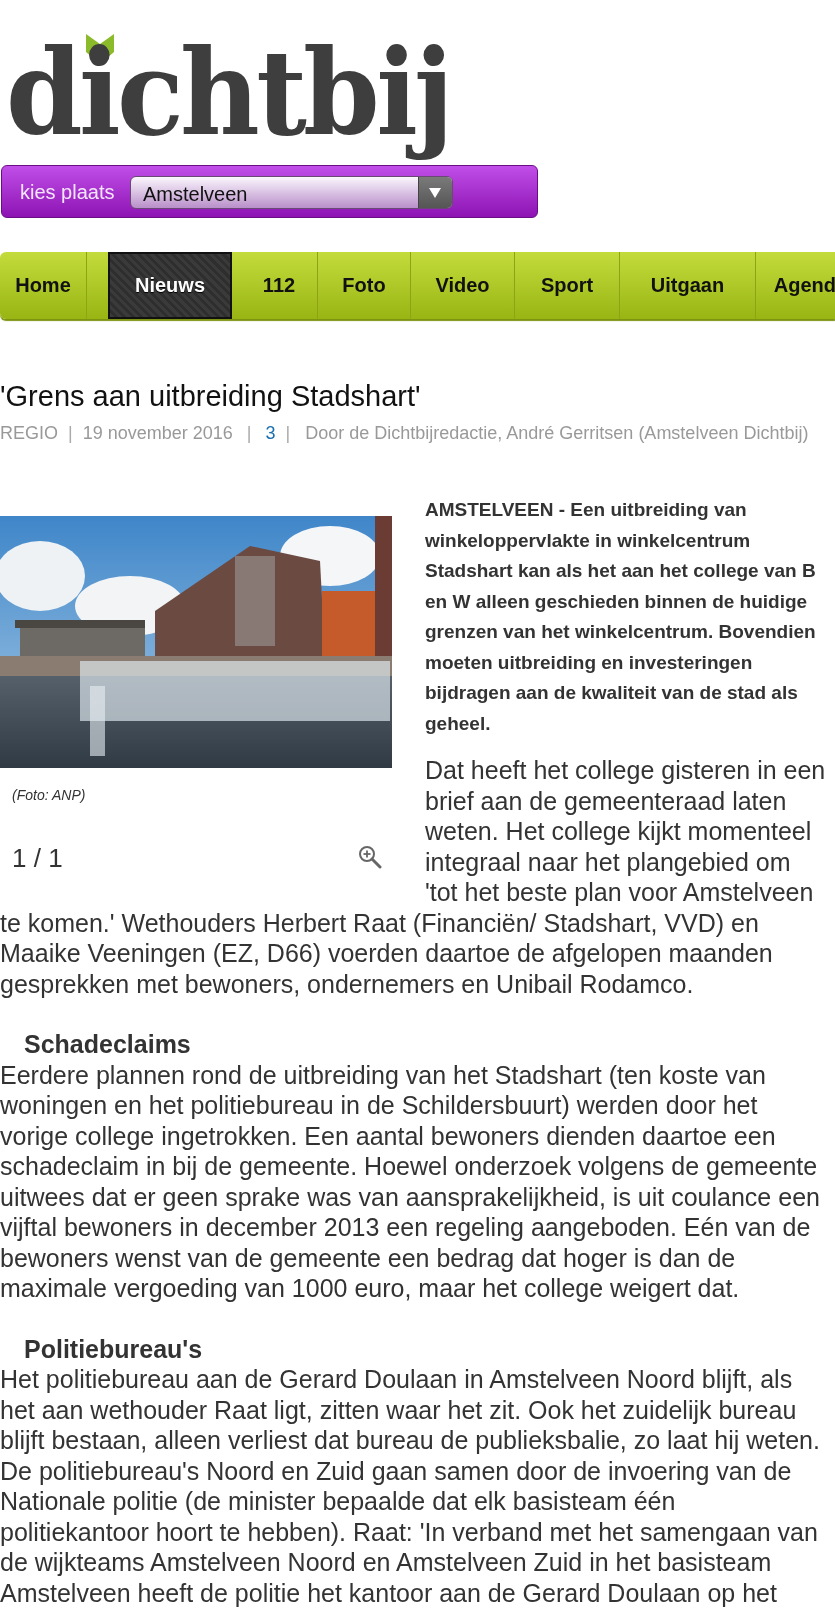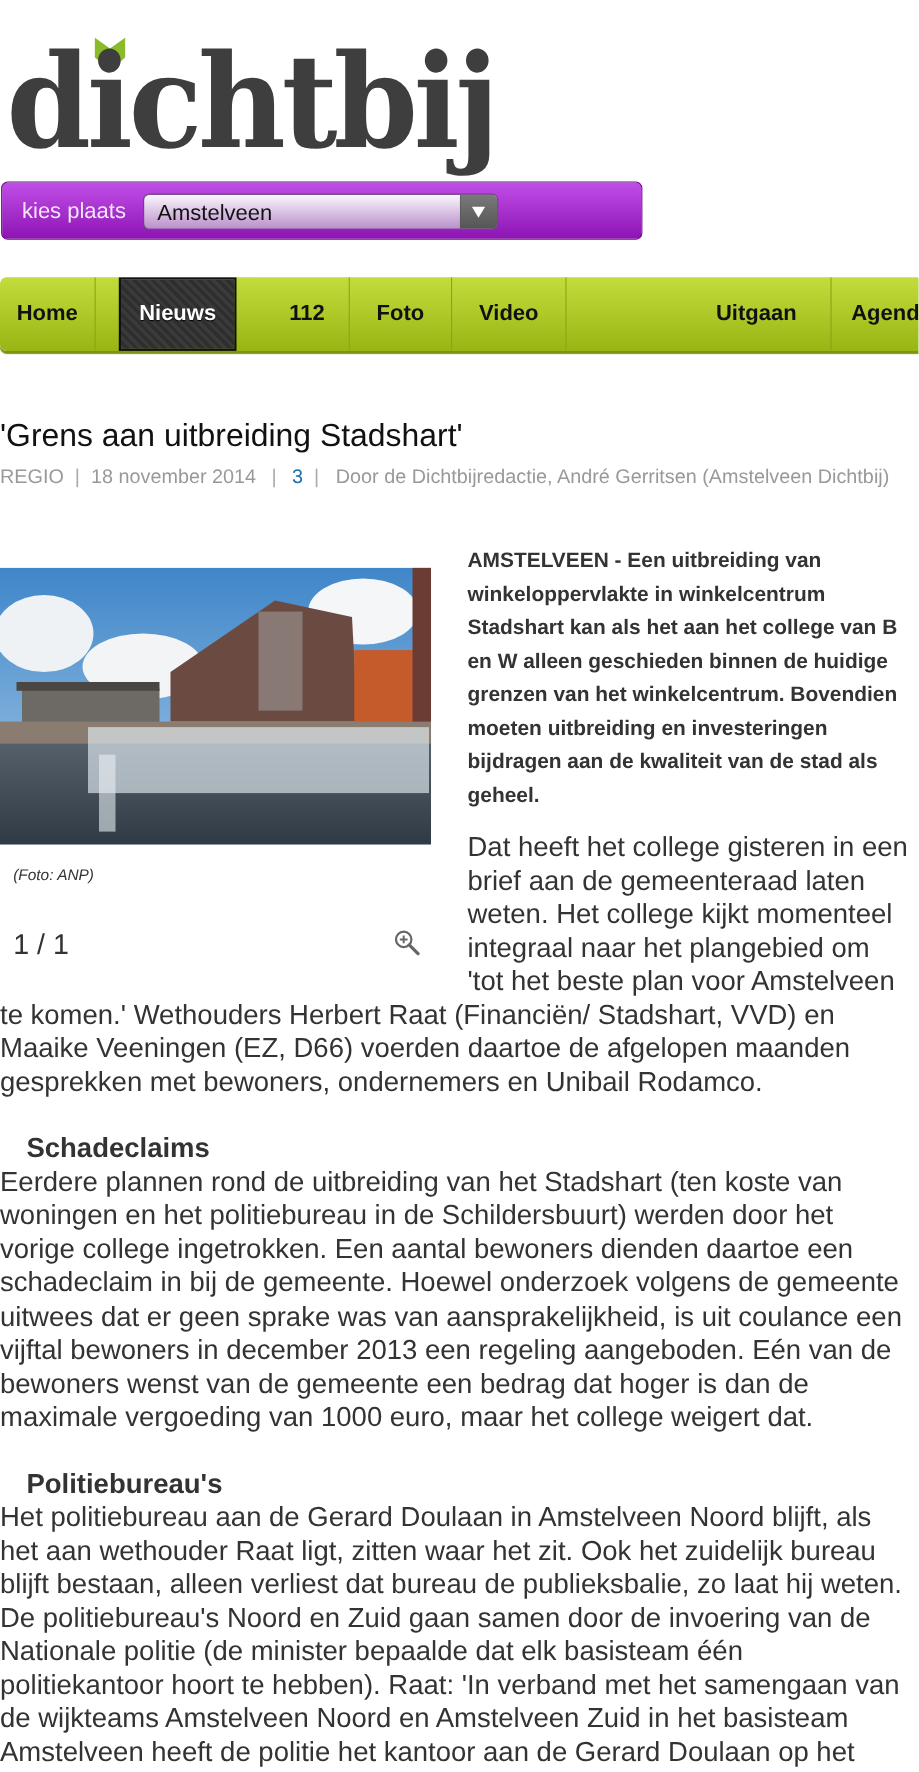--- a/index.html
+++ b/index.html
@@ -1,21 +1,21 @@
 <!DOCTYPE html>
 <html><head>
 <meta charset="utf-8">
 <style>
   html, body { margin: 0; padding: 0; background: #ffffff; }
   body { width: 835px; height: 1611px; overflow: hidden; position: relative; font-family: "Liberation Sans", sans-serif; color: #333; }
   .logo { position: absolute; left: 6px; top: 30px; width: 420px; height: 125px; }
   .logo-text { position: absolute; left: 0; top: 0; font-family: "DejaVu Serif", serif; font-weight: bold; font-size: 118px; letter-spacing: -4px; color: #3e3e3e; line-height: 125px; transform: scaleX(0.93); transform-origin: left top; }
   .logo-chevron { position: absolute; left: 80px; top: 4px; width: 28px; height: 30px; }
 
-  .place-bar { position: absolute; left: 1px; top: 165px; width: 583px; height: 53px; border-radius: 6px; background: linear-gradient(#c14ee8, #8d14b3); border: 1px solid #6a0e87; box-sizing: border-box; }
+  .place-bar { position: absolute; left: 1px; top: 165px; width: 537px; height: 53px; border-radius: 6px; background: linear-gradient(#c14ee8, #8d14b3); border: 1px solid #6a0e87; box-sizing: border-box; }
   .place-label { position: absolute; left: 18px; top: 15px; color: #f4e6fa; font-size: 20px; }
   .place-select { position: absolute; left: 128px; top: 10px; width: 323px; height: 33px; border-radius: 6px; border: 1px solid #6a4a75; background: linear-gradient(#fbf6fd, #b98fca); box-sizing: border-box; }
   .place-select-value { position: absolute; left: 12px; top: 6px; font-size: 20px; color: #111; }
   .place-select-arrow { position: absolute; right: 0; top: 0; width: 33px; height: 31px; background: linear-gradient(#7a7a7a, #555); border-radius: 0 5px 5px 0; border-left: 1px solid #444; }
   .place-select-arrow::after { content: ""; position: absolute; left: 10px; top: 11px; border-left: 6px solid transparent; border-right: 6px solid transparent; border-top: 10px solid #fff; }
 
   .nav { position: absolute; left: 0; top: 252px; width: 835px; height: 67px; background: linear-gradient(#c3dc3b, #98b514); border-radius: 6px 0 0 6px; box-shadow: 0 2px 1px #7d9411; overflow: hidden; }
   .nav-item { position: absolute; top: 0; height: 67px; display: flex; align-items: center; justify-content: center; font-weight: bold; font-size: 20px; color: #111; border-right: 1px solid #8ea414; box-sizing: border-box; }
   .nav-item.active { background: repeating-linear-gradient(45deg, #3a3a3a 0 3px, #2e2e2e 3px 6px); color: #fff; border: 2px solid #111; text-shadow: 0 1px 1px #000; }
 
@@ -47,32 +47,33 @@
 <div class="place-bar">
   <span class="place-label">kies plaats</span>
   <div class="place-select">
     <span class="place-select-value">Amstelveen</span>
     <span class="place-select-arrow"></span>
   </div>
 </div>
 
 <nav class="nav">
   <a class="nav-item" style="left:0;width:87px;">Home</a>
-  <a class="nav-item active" style="left:108px;width:107px;">Nieuws</a>
+  <a class="nav-item active" style="left:108px;width:124px;">Nieuws</a>
   <a class="nav-item" style="left:241px;width:77px;">112</a>
   <a class="nav-item" style="left:318px;width:93px;">Foto</a>
   <a class="nav-item" style="left:411px;width:104px;">Video</a>
+  <a class="nav-item" style="left:515px;width:105px;">Sport</a>
   <a class="nav-item" style="left:620px;width:136px;">Uitgaan</a>
   <a class="nav-item" style="left:756px;width:110px;">Agenda</a>
 </nav>
 
 <h1 class="title">'Grens aan uitbreiding Stadshart'</h1>
 
 <div class="meta">
-  <span>REGIO</span><span class="sep">|</span><span>18 november 2014</span><span class="sep" style="margin:0 14px;">|</span><span class="count">3</span><span class="sep">|</span> <span>Door de Dichtbijredactie, André Gerritsen (Amstelveen Dichtbij)</span>
+  <span>REGIO</span><span class="sep">|</span><span>19 november 2016</span><span class="sep" style="margin:0 14px;">|</span><span class="count">3</span><span class="sep">|</span> <span>Door de Dichtbijredactie, André Gerritsen (Amstelveen Dichtbij)</span>
 </div>
 
 <div class="photo">
   <svg width="392" height="252" viewBox="0 0 392 252">
     <defs>
       <linearGradient id="sky" x1="0" y1="0" x2="0" y2="1">
           <stop offset="0" stop-color="#3f86c9"></stop>
           <stop offset="1" stop-color="#a9cbe6"></stop>
         </linearGradient>
       <linearGradient id="water" x1="0" y1="0" x2="0" y2="1">

